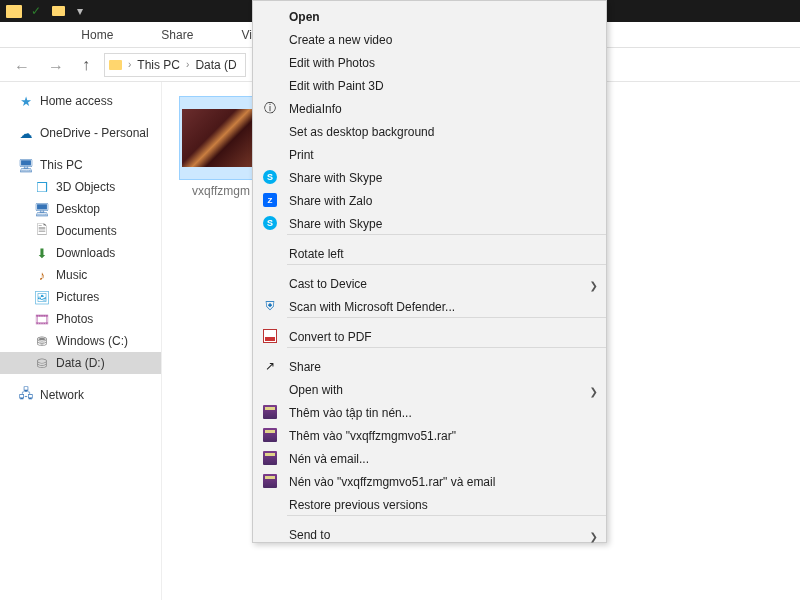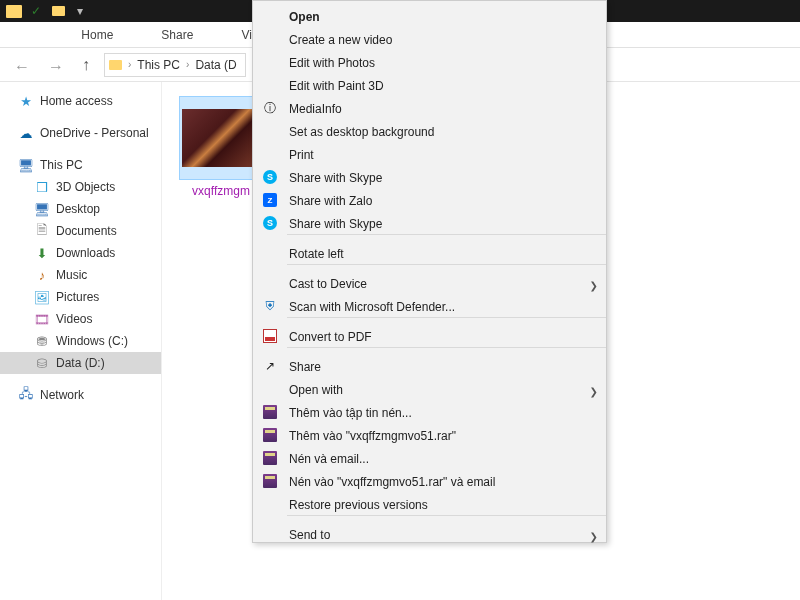--- a/index.html
+++ b/index.html
@@ -22,21 +22,21 @@
   .sidebar { width: 162px; padding: 8px 0; border-right: 1px solid #eee; }
   .sb-item { display: flex; align-items: center; height: 22px; padding-left: 18px; gap: 6px; color: #333; }
   .sb-item.indent { padding-left: 34px; }
   .sb-item.sel { background: #d8d8d8; }
   .sb-spacer { height: 10px; }
   .sb-ico { width: 16px; height: 16px; display: inline-flex; align-items: center; justify-content: center; font-size: 13px; }
   .pane { flex: 1; padding: 14px; position: relative; }
   .file-item { width: 90px; text-align: center; }
   .thumb-wrap { width: 84px; height: 84px; padding: 2px; background: #cce8ff; border: 1px solid #99d1ff; display: flex; align-items: center; justify-content: center; margin: 0 auto 4px; }
   .thumb { width: 78px; height: 58px; background: linear-gradient(135deg,#6b2d2d 0%, #4a1818 40%, #c97e40 50%, #3a1010 60%, #7b3a2a 100%); }
-  .file-lbl { font-size: 12px; color: #a21caf; word-break: break-all; }
+  .file-lbl { font-size: 12px; color: #737373; word-break: break-all; }
   .ctx { position: absolute; left: 252px; top: 0; width: 355px; background: #f2f2f2; border: 1px solid #ccc; box-shadow: 2px 2px 6px rgba(0,0,0,0.2); z-index: 50; }
   .ctx-row { height: 23px; display: flex; align-items: flex-end; padding-left: 36px; padding-right: 18px; position: relative; color: #222; }
   .ctx-row.bold { font-weight: 600; }
   .ctx-row .sub { position: absolute; right: 8px; color: #555; font-size: 10px; }
   .ctx-ico { position: absolute; left: 9px; width: 16px; height: 16px; display: inline-flex; align-items: center; justify-content: center; font-size: 12px; }
   .ctx-sep { height: 1px; background: #d9d9d9; margin: 3px 0 3px 34px; }
   .highlight-box { position: absolute; border: 3px solid #e21b1b; pointer-events: none; }
   .skype-ico { width: 14px; height: 14px; background: #00aff0; border-radius: 50%; color: #fff; font-size: 9px; display: flex; align-items: center; justify-content: center; font-weight: bold; }
   .zalo-ico { width: 14px; height: 14px; background: #0068ff; border-radius: 2px; color: #fff; font-size: 8px; display: flex; align-items: center; justify-content: center; font-weight: bold; }
   .shield-ico { color: #0067b8; }
@@ -125,21 +125,21 @@
     <div class="sb-item indent">
       <span class="sb-ico" style="color:#c06b1a">♪</span>
       <span>Music</span>
     </div>
     <div class="sb-item indent">
       <span class="sb-ico" style="color:#2a9dd6">🖼</span>
       <span>Pictures</span>
     </div>
     <div class="sb-item indent">
       <span class="sb-ico" style="color:#b05aa5">🎞</span>
-      <span>Videos</span>
+      <span>Photos</span>
     </div>
     <div class="sb-item indent">
       <span class="sb-ico" style="color:#888">⛃</span>
       <span>Windows (C:)</span>
     </div>
     <div class="sb-item indent sel">
       <span class="sb-ico" style="color:#888">⛁</span>
       <span>Data (D:)</span>
     </div>
     <div class="sb-spacer"></div>

